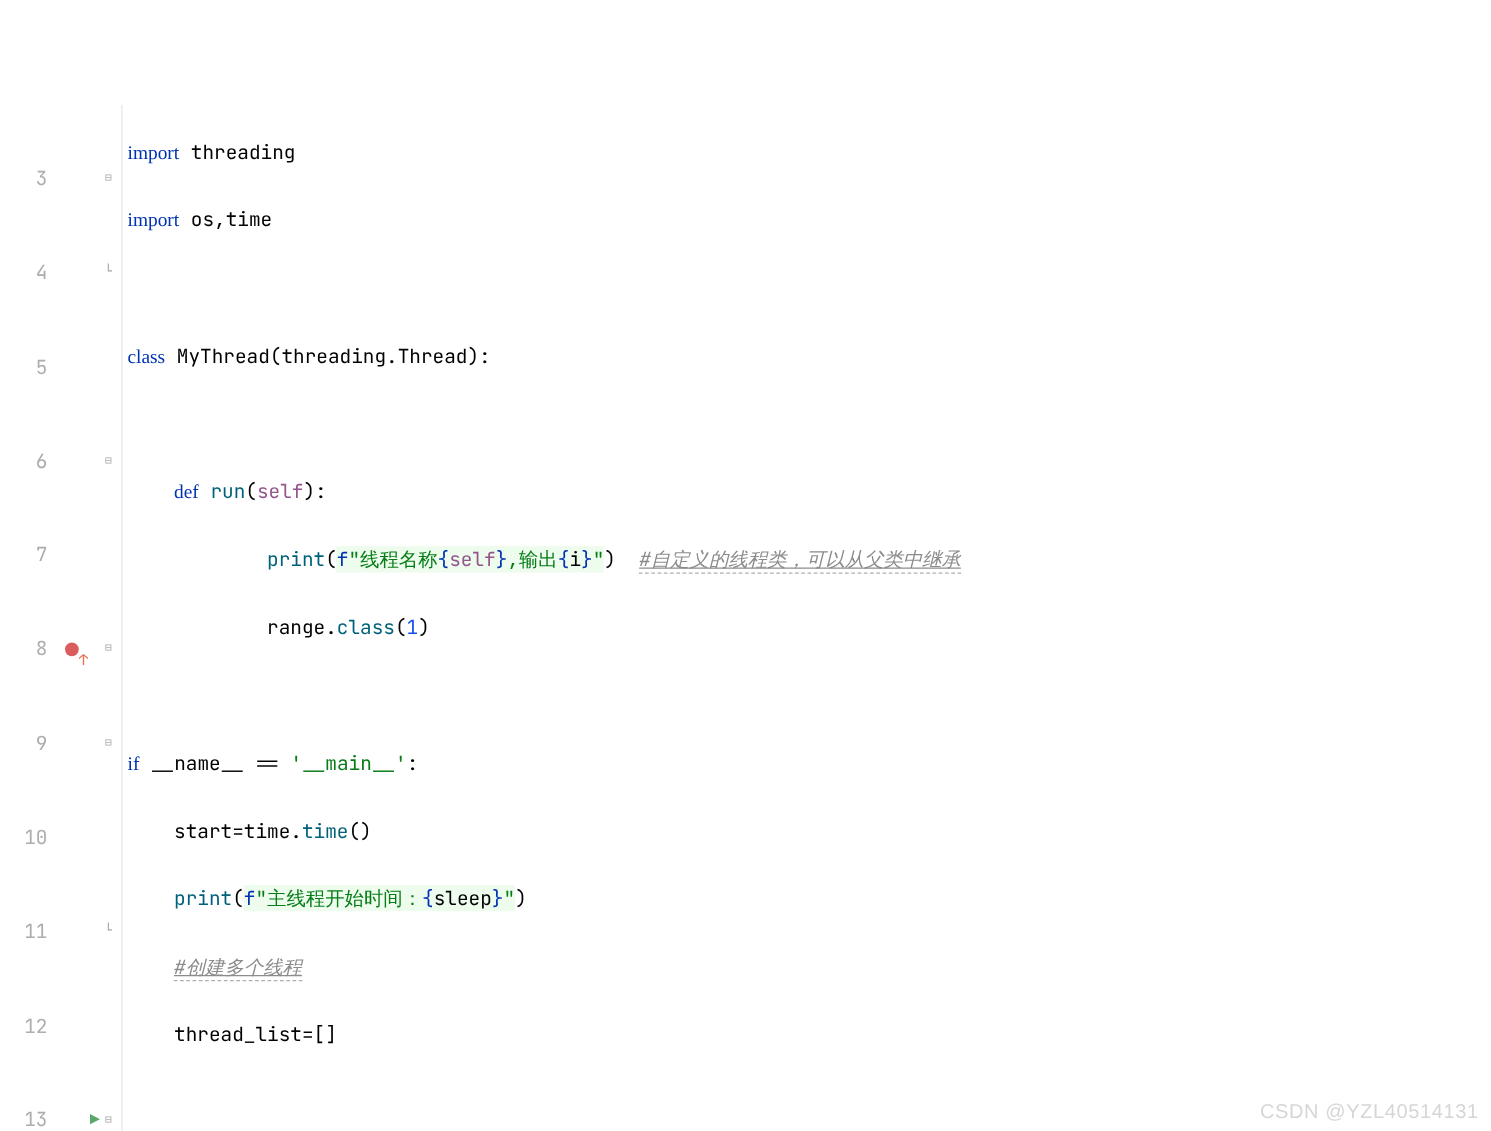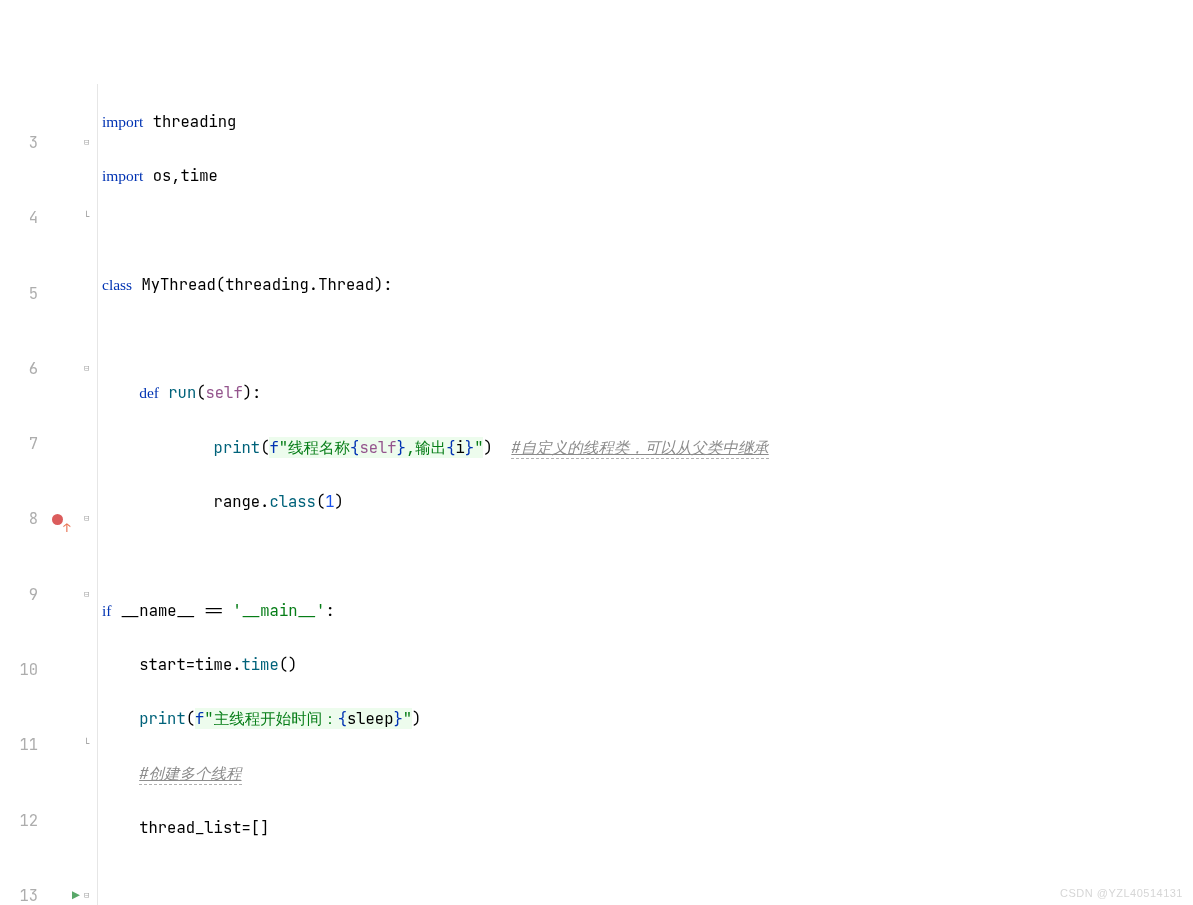--- a/index.html
+++ b/index.html
@@ -99,21 +99,21 @@
 }
 .underline-dash {
   border-bottom: 1px dashed #b0b0b0;
 }
 .watermark {
   position: absolute;
   right: 10px;
   bottom: 6px;
   color: #d6d6d6;
   font-family: Arial, sans-serif;
-  font-size: 11px;
+  font-size: 16px;
   letter-spacing: 0.5px;
 }
 </style>
 </head>
 <body>
 
 
 
 <div class="editor">
 

